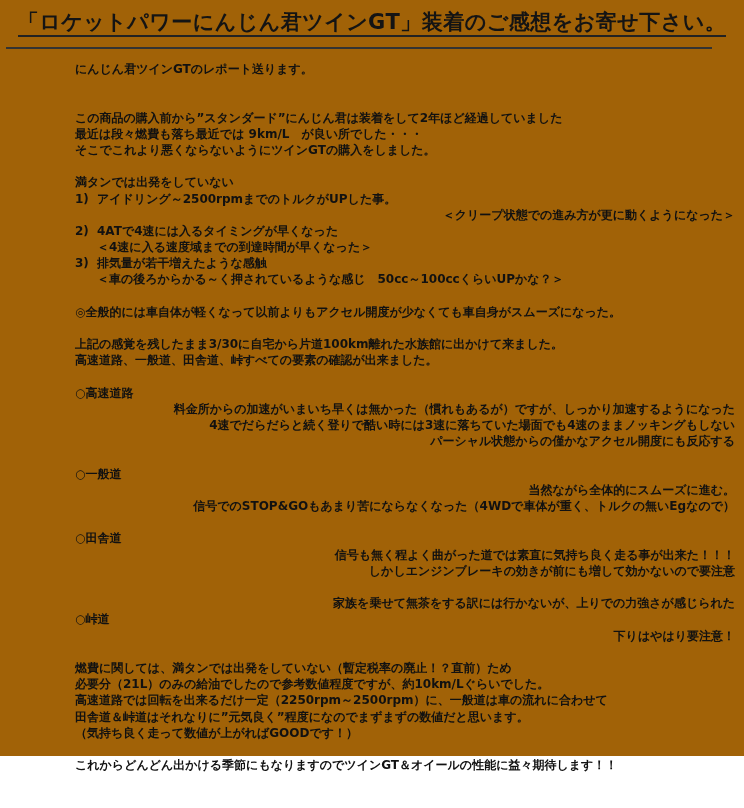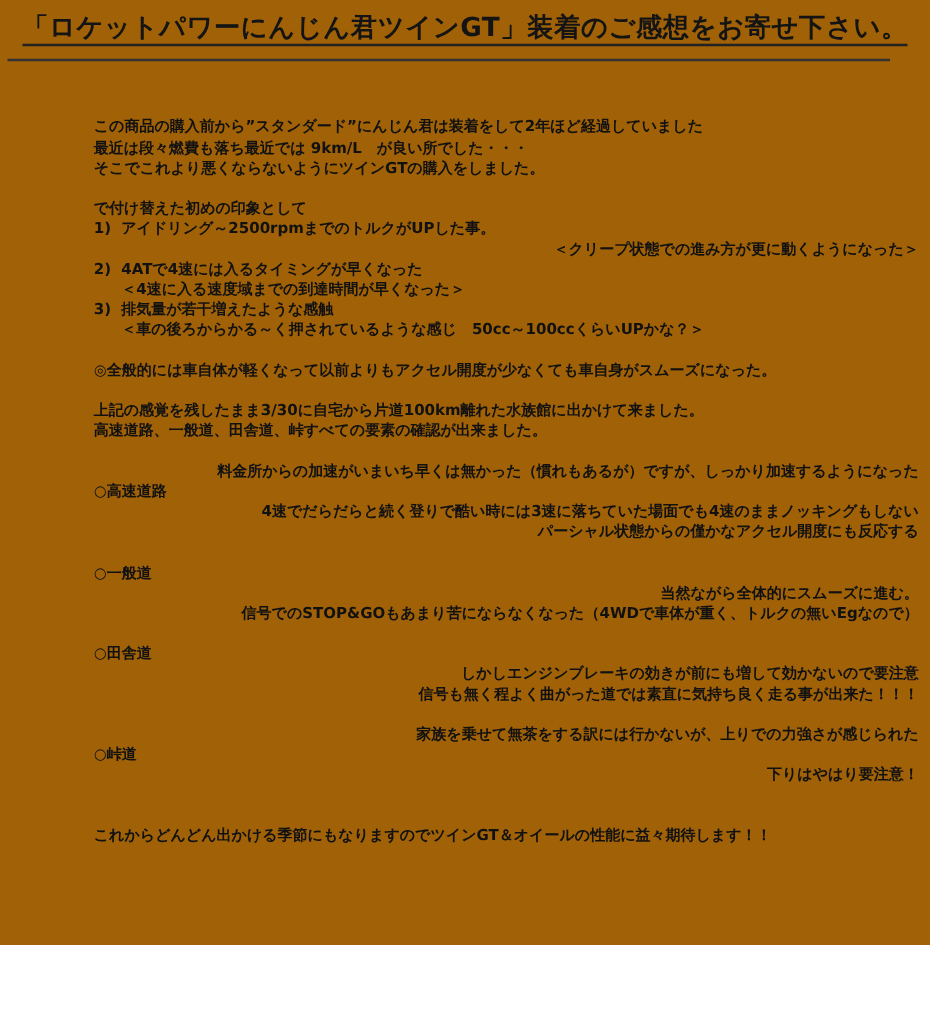--- a/index.html
+++ b/index.html
@@ -64,32 +64,33 @@
 
 <div class="page">
 
   <div class="title">
     <span>「ロケットパワーにんじん君ツインGT」装着のご感想をお寄せ下さい。</span>
   </div>
   <div class="rule"></div>
 
   <div class="body">
 
+    <div class="line">にんじん君ツインGTのレポート送ります。</div>
     <div class="gap"></div>
 
     <div class="gap"></div>
 
     <div>
       <div class="line">この商品の購入前から”スタンダード”にんじん君は装着をして2年ほど経過していました</div>
       <div class="line">最近は段々燃費も落ち最近では 9km/L　が良い所でした・・・</div>
       <div class="line">そこでこれより悪くならないようにツインGTの購入をしました。</div>
     </div>
     <div class="gap"></div>
 
-    <div class="line">で付け替えた初めの印象として</div>
+    <div class="line">満タンでは出発をしていない</div>
     <div>
       <div class="line">
         <span class="num">1)</span><span>アイドリング～2500rpmまでのトルクがUPした事。</span>
       </div>
       <div class="line indent3" style="padding-left:22px">＜クリープ状態での進み方が更に動くようになった＞</div>
       <div class="line">
         <span class="num">2)</span><span>4ATで4速には入るタイミングが早くなった</span>
       </div>
       <div class="line" style="padding-left:22px">＜4速に入る速度域までの到達時間が早くなった＞</div>
       <div class="line">
@@ -102,45 +103,52 @@
     <div class="line">◎全般的には車自体が軽くなって以前よりもアクセル開度が少なくても車自身がスムーズになった。</div>
     <div class="gap"></div>
 
     <div>
       <div class="line">上記の感覚を残したまま3/30に自宅から片道100km離れた水族館に出かけて来ました。</div>
       <div class="line">高速道路、一般道、田舎道、峠すべての要素の確認が出来ました。</div>
     </div>
     <div class="gap"></div>
 
     <div>
+      <div class="line">○高速道路</div>
       <div class="line indent3">料金所からの加速がいまいち早くは無かった（慣れもあるが）ですが、しっかり加速するようになった</div>
-      <div class="line">○高速道路</div>
       <div class="line indent3">4速でだらだらと続く登りで酷い時には3速に落ちていた場面でも4速のままノッキングもしない</div>
       <div class="line indent3">パーシャル状態からの僅かなアクセル開度にも反応する</div>
     </div>
     <div class="gap"></div>
 
     <div>
       <div class="line">○一般道</div>
       <div class="line indent3">当然ながら全体的にスムーズに進む。</div>
       <div class="line indent3">信号でのSTOP&amp;GOもあまり苦にならなくなった（4WDで車体が重く、トルクの無いEgなので）</div>
     </div>
     <div class="gap"></div>
 
     <div>
       <div class="line">○田舎道</div>
+      <div class="line indent3">信号も無く程よく曲がった道では素直に気持ち良く走る事が出来た！！！</div>
       <div class="line indent3">しかしエンジンブレーキの効きが前にも増して効かないので要注意</div>
-      <div class="line indent3">信号も無く程よく曲がった道では素直に気持ち良く走る事が出来た！！！</div>
     </div>
     <div class="gap"></div>
 
     <div>
       <div class="line indent3">家族を乗せて無茶をする訳には行かないが、上りでの力強さが感じられた</div>
       <div class="line">○峠道</div>
       <div class="line indent3">下りはやはり要注意！</div>
     </div>
     <div class="gap"></div>
 
+    <div>
+      <div class="line">燃費に関しては、満タンでは出発をしていない（暫定税率の廃止！？直前）ため</div>
+      <div class="line">必要分（21L）のみの給油でしたので参考数値程度ですが、約10km/Lぐらいでした。</div>
+      <div class="line">高速道路では回転を出来るだけ一定（2250rpm～2500rpm）に、一般道は車の流れに合わせて</div>
+      <div class="line">田舎道＆峠道はそれなりに”元気良く”程度になのでまずまずの数値だと思います。</div>
+      <div class="line">（気持ち良く走って数値が上がればGOODです！）</div>
+    </div>
     <div class="gap"></div>
 
     <div class="line">これからどんどん出かける季節にもなりますのでツインGT＆オイールの性能に益々期待します！！</div>
   </div>
 </div>
 
 </body></html>

